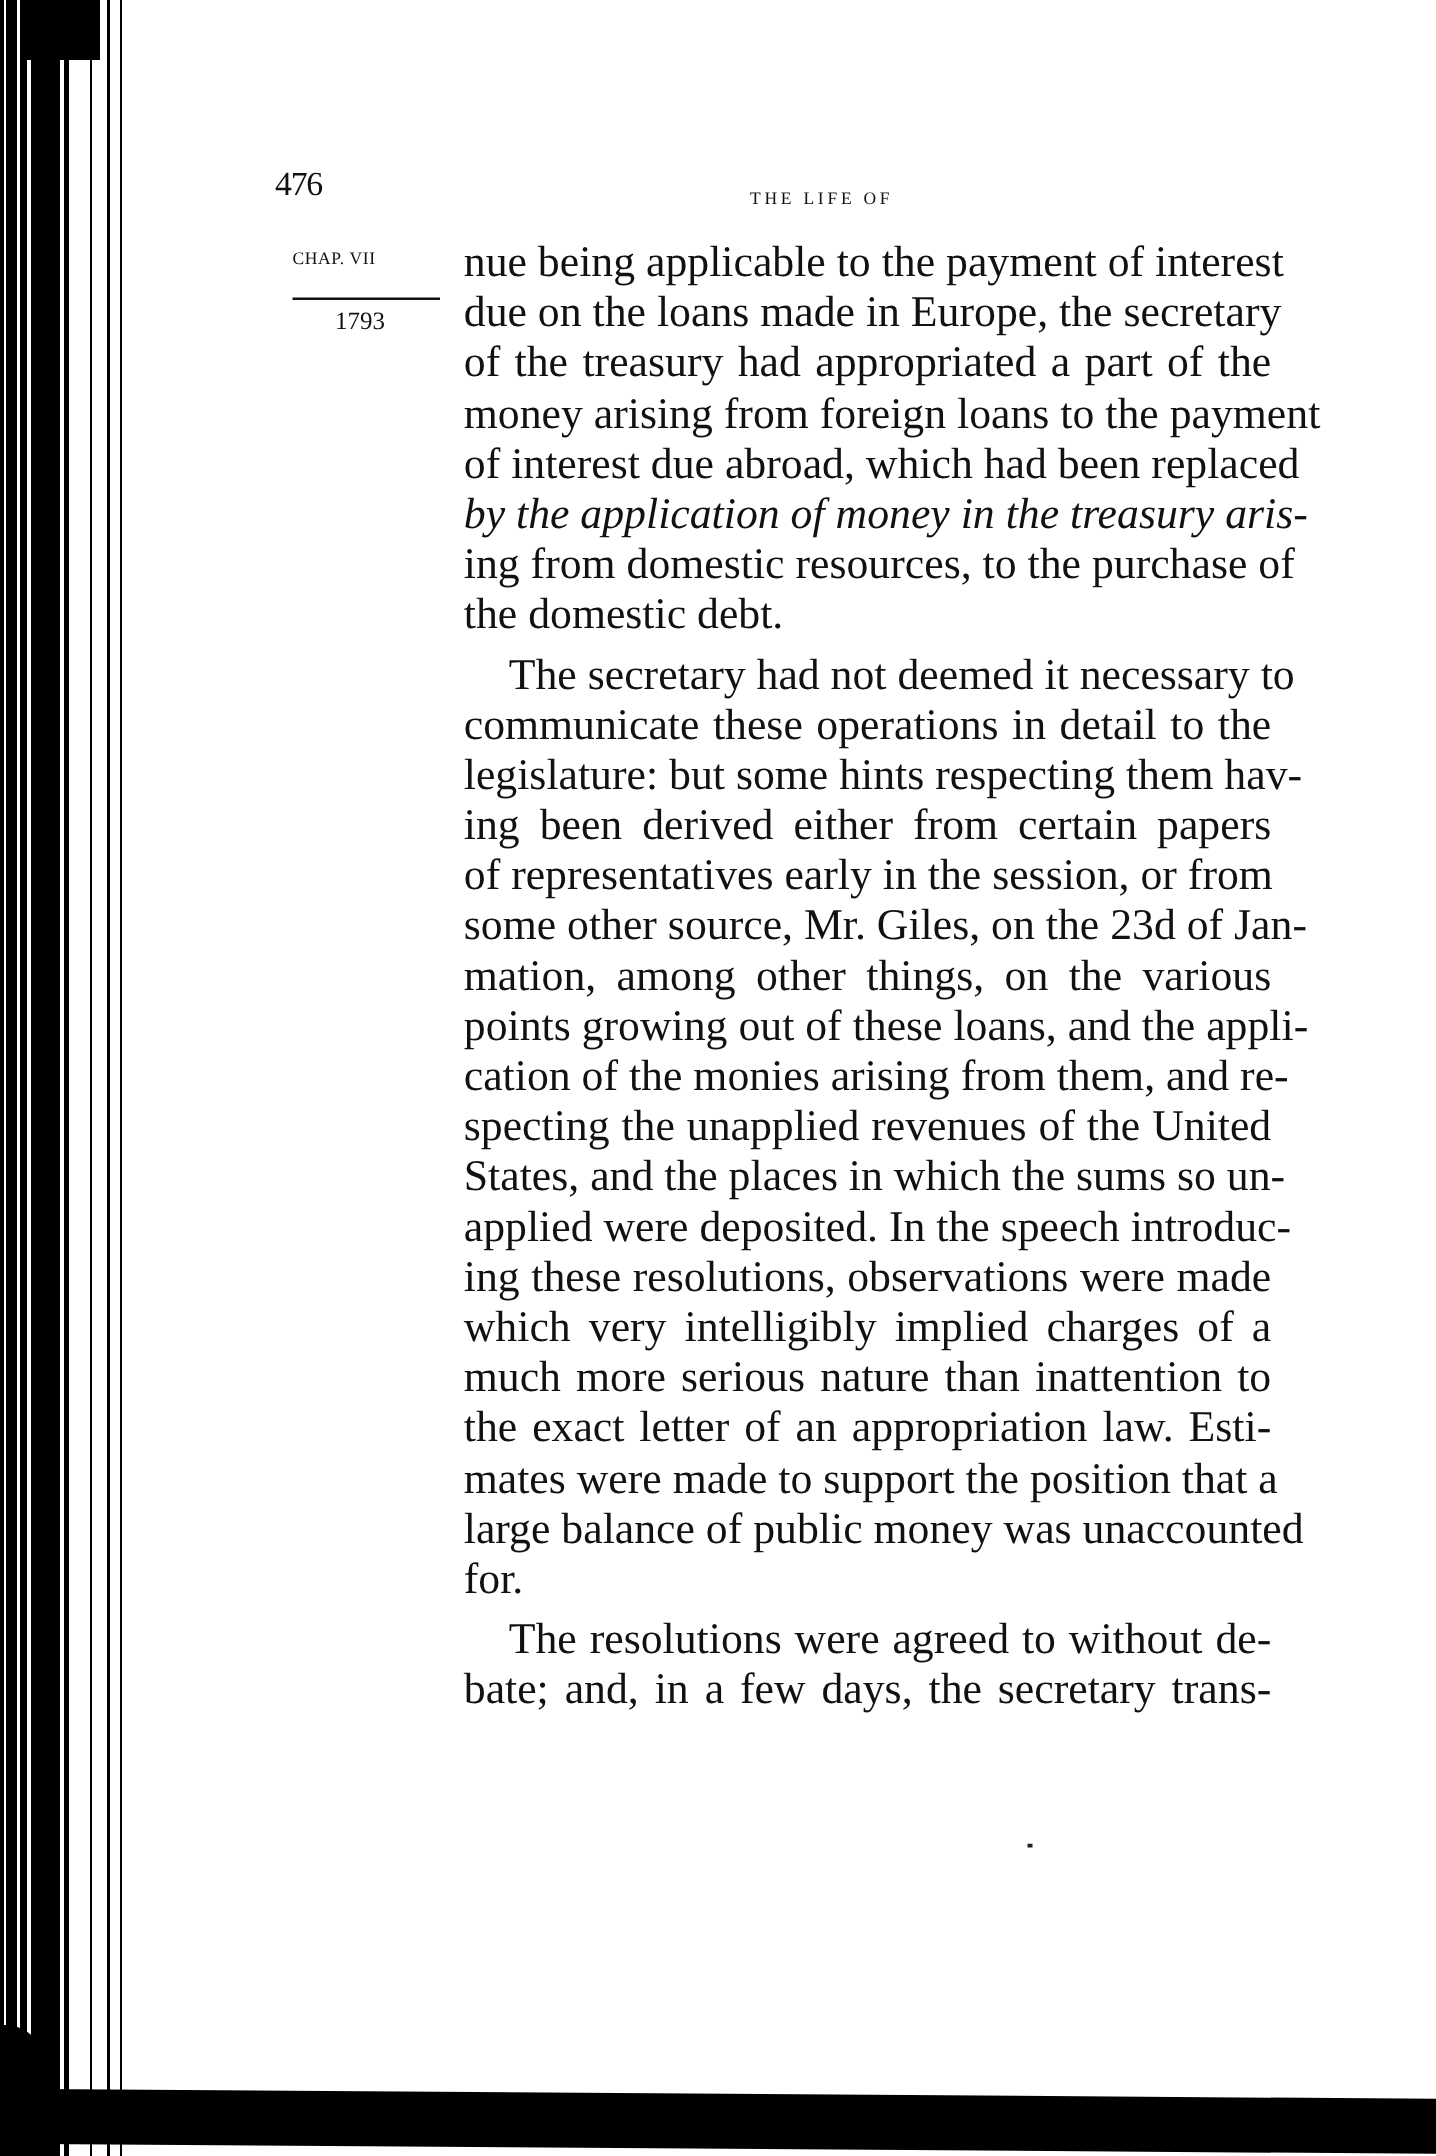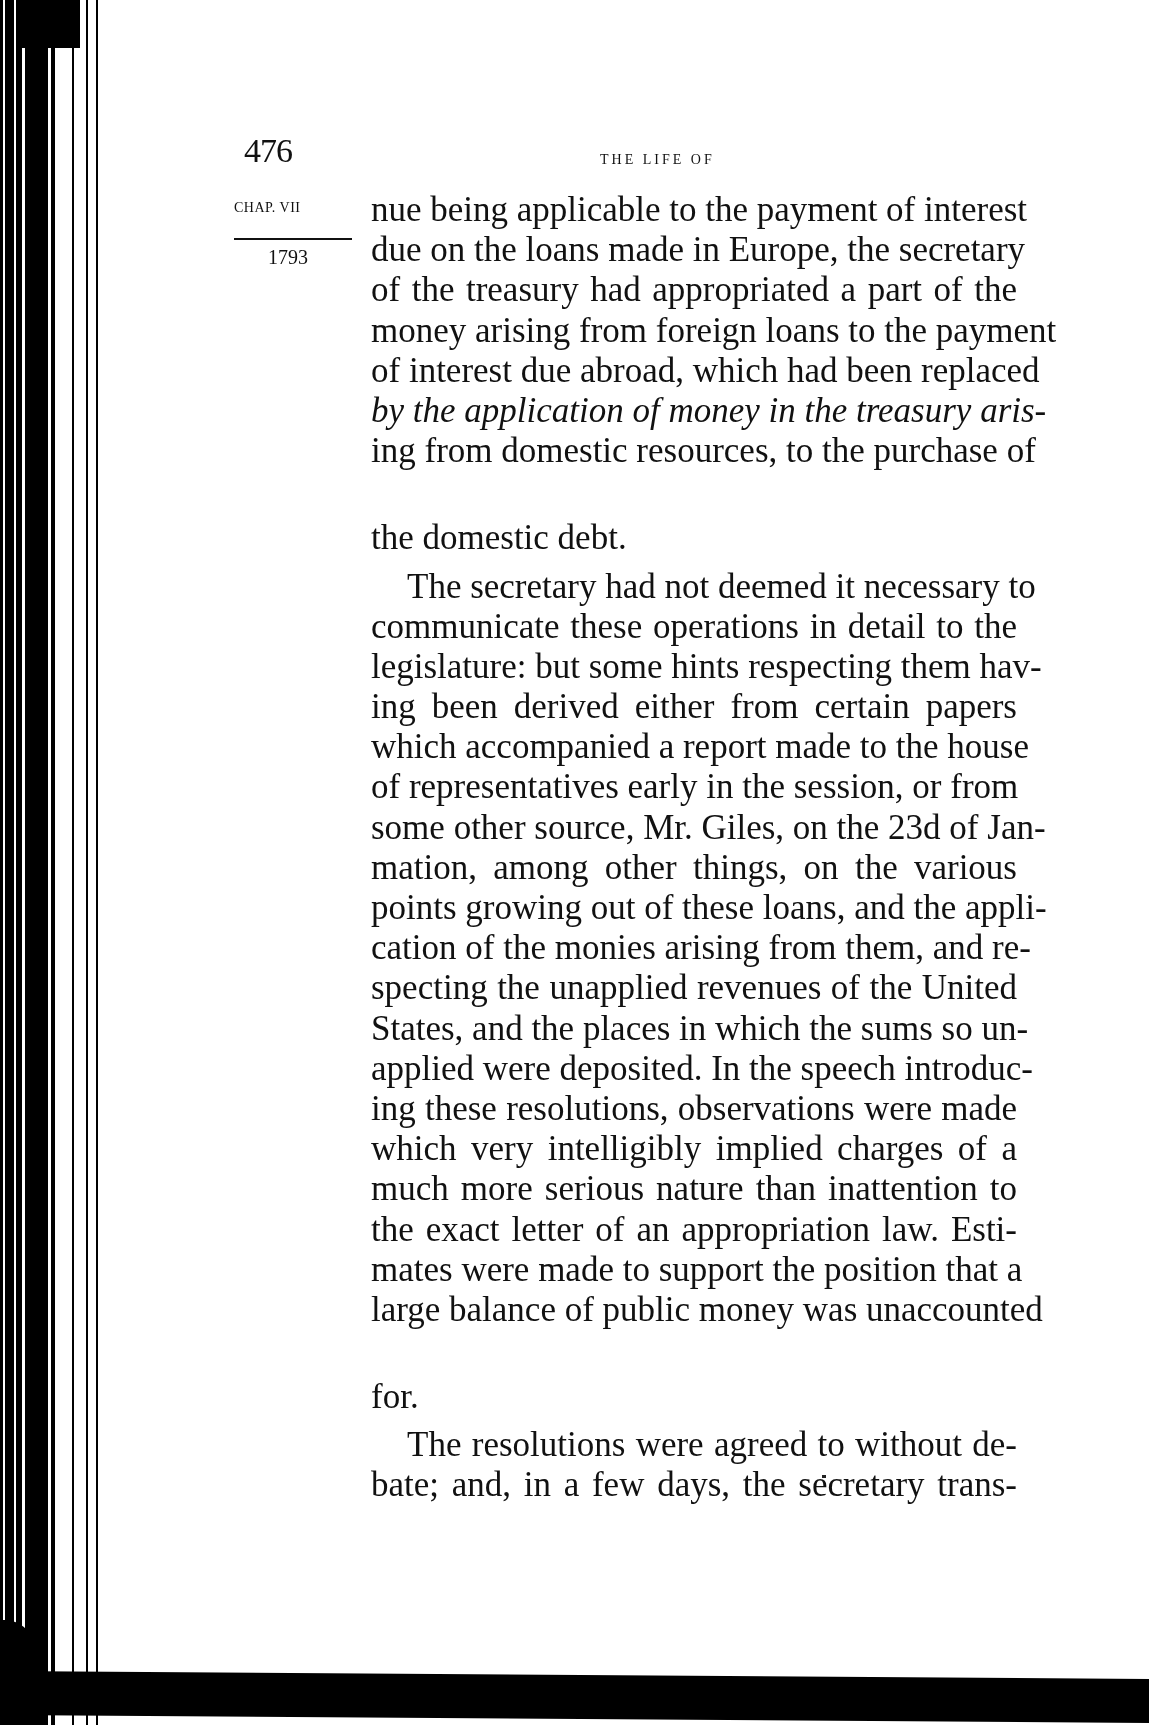--- a/index.html
+++ b/index.html
@@ -74,23 +74,23 @@
       left: 822px;
       top: 1475px;
       width: 4px;
       height: 3px;
       background: #222;
     }
 
     
     .page-number {
       position: absolute;
-      left: 244px;
+      left: 220px;
       top: 132px;
-      font-size: 34px;
+      font-size: 27px;
       letter-spacing: -1px;
     }
     .running-head {
       position: absolute;
       left: 600px;
       top: 152px;
       font-size: 14px;
       letter-spacing: 3px;
       font-variant: small-caps;
     }
@@ -129,21 +129,20 @@
       display: block;
       height: 40.2px;
       line-height: 40.2px;
       font-size: 35px;
       white-space: nowrap;
       text-align: justify;
       text-align-last: justify;
     }
     .text-line.last {
       text-align-last: left;
-      margin-top: 47px;
     }
     .text-line.indent {
       padding-left: 36px;
     }
     .para-gap {
       height: 8px;
     }
     .it {
       font-style: italic;
     }
@@ -174,21 +173,20 @@
     <span class="text-line it">by the application of money in the treasury aris-</span>
     <span class="text-line">ing from domestic resources, to the purchase of</span>
     <span class="text-line last">the domestic debt.</span>
   </div>
   <div class="para-gap"></div>
   <div>
     <span class="text-line indent">The secretary had not deemed it necessary to</span>
     <span class="text-line">communicate these operations in detail to the</span>
     <span class="text-line">legislature: but some hints respecting them hav-</span>
     <span class="text-line">ing been derived either from certain papers</span>
-    <span class="text-line">which accompanied a report made to the house</span>
     <span class="text-line">of representatives early in the session, or from</span>
     <span class="text-line">some other source, Mr. Giles, on the 23d of Jan-</span>
     <span class="text-line">mation, among other things, on the various</span>
     <span class="text-line">points growing out of these loans, and the appli-</span>
     <span class="text-line">cation of the monies arising from them, and re-</span>
     <span class="text-line">specting the unapplied revenues of the United</span>
     <span class="text-line">States, and the places in which the sums so un-</span>
     <span class="text-line">applied were deposited.  In the speech introduc-</span>
     <span class="text-line">ing these resolutions, observations were made</span>
     <span class="text-line">which very intelligibly implied charges of a</span>

